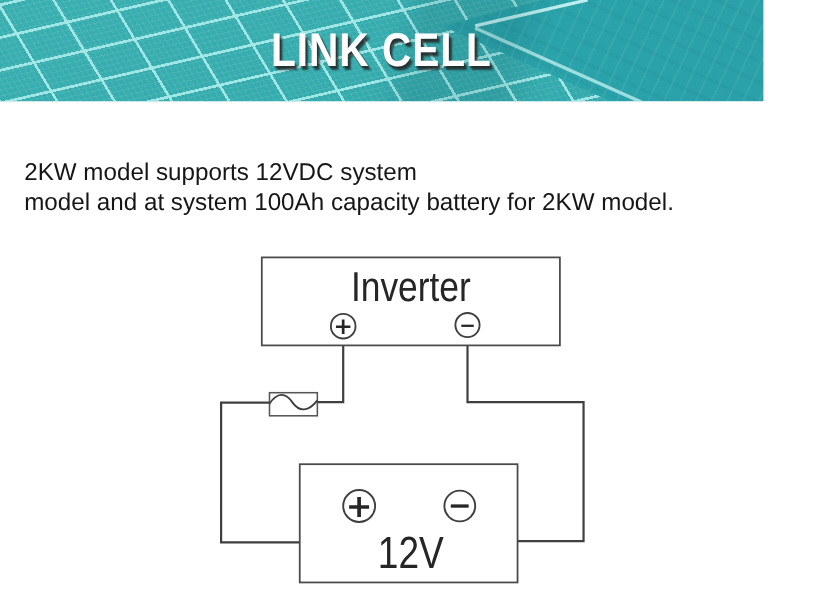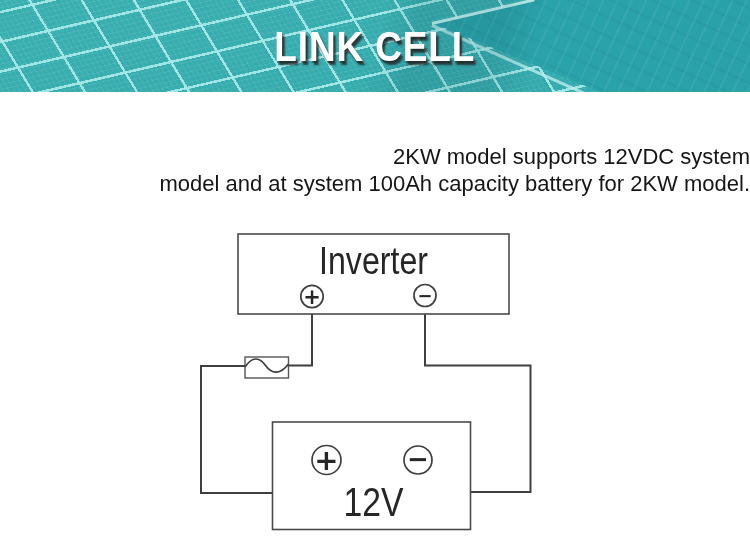--- a/index.html
+++ b/index.html
@@ -2,21 +2,21 @@
 <html><head>
 <meta charset="utf-8">
 <style>
   * { margin: 0; padding: 0; box-sizing: border-box; }
   html, body { width: 750px; height: 557px; background: #ffffff; overflow: hidden; }
   body { font-family: "Liberation Sans", sans-serif; position: relative; }
 
   
   .banner {
     position: relative;
-    width: 750px;
+    width: 694px;
     height: 92px;
     overflow: hidden;
     background:
       repeating-linear-gradient(115deg, rgba(255,255,255,0.06) 0 2px, transparent 2px 13px),
       repeating-linear-gradient(25deg, rgba(0,40,50,0.04) 0 3px, transparent 3px 17px),
       linear-gradient(100deg, #2ba6ad, #2aa1a9);
   }
   .panel-wrap {
     position: absolute; inset: 0;
     clip-path: polygon(0 0, 71% 0, 58% 26%, 80% 100%, 0 100%);
@@ -51,21 +51,21 @@
     font-size: 43px; font-weight: 800; letter-spacing: 1px;
     color: #ffffff;
     text-shadow: 3px 4px 2px rgba(35,35,35,0.78), 1px 2px 1px rgba(35,35,35,0.5);
   }
   .banner-title span { display: inline-block; transform: scaleX(0.86); }
 
   
   .intro {
     padding-top: 51px;
     padding-left: 22px;
-    text-align: right;
+    text-align: left;
     font-size: 22px;
     line-height: 27px;
     color: #161616;
   }
 
   
   svg.diagram { position: absolute; left: 0; top: 0; width: 750px; height: 557px; }
   .box   { fill: #ffffff; stroke: #4a4a4a; stroke-width: 1.6; }
   .wire  { fill: none; stroke: #3f3f3f; stroke-width: 2; }
   .fuse-body { fill: #ffffff; stroke: #555555; stroke-width: 1.4; }

